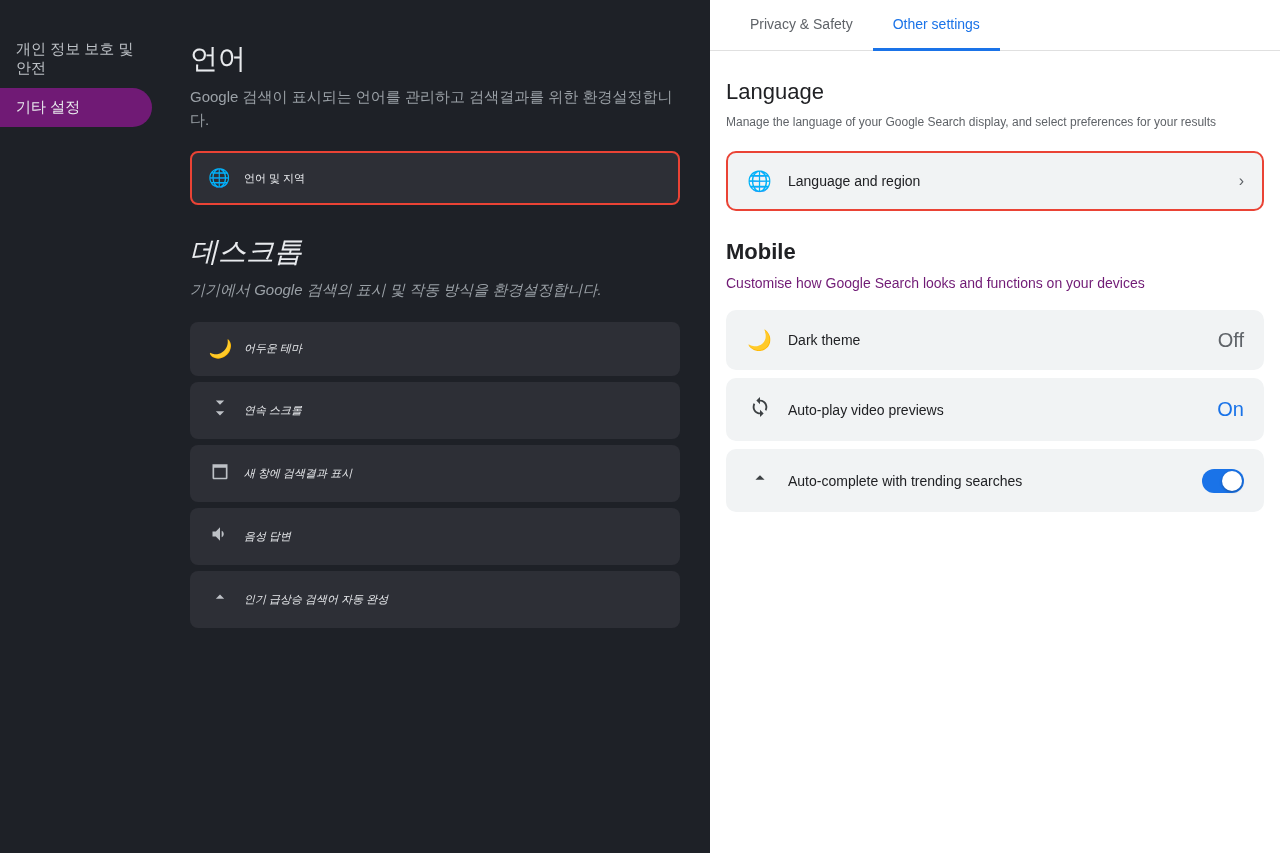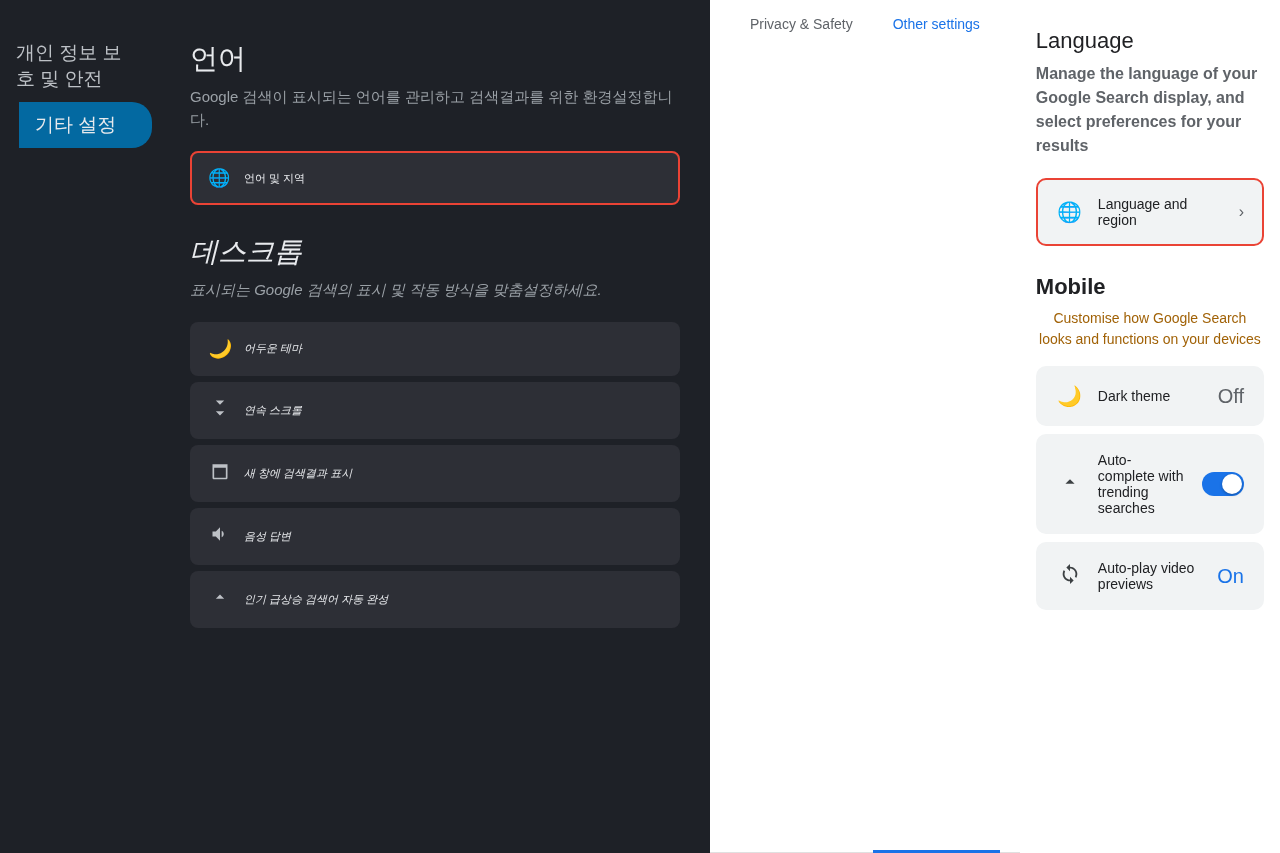--- a/index.html
+++ b/index.html
@@ -28,31 +28,30 @@
       flex-shrink: 0;
     }
 
     .left-content-wrapper {
       display: flex;
       flex: 1;
     }
 
     .sidebar-item {
       padding: 10px 16px;
-      font-size: 19px;
+      font-size: 15px;
       color: #bdc1c6;
       cursor: pointer;
       border-radius: 0 20px 20px 0;
       margin-right: 8px;
     }
 
     .sidebar-item.active {
-      background: #0369a1;
+      background: #701a75;
       color: #e8eaed;
-      margin-left: 19px;
     }
 
     .main-left {
       flex: 1;
       padding: 20px 30px;
       overflow-y: auto;
     }
 
     .section-title {
       font-size: 28px;
@@ -96,21 +95,21 @@
 
     .menu-item span {
       font-size: 11px;
     }
 
     
     .right-panel {
       flex: 1;
       background: #ffffff;
       display: flex;
-      flex-direction: row;
+      flex-direction: column;
     }
 
     .right-tabs {
       display: flex;
       border-bottom: 1px solid #e0e0e0;
       padding: 0 20px;
     }
 
     .tab {
       padding: 16px 20px;
@@ -134,25 +133,24 @@
     }
 
     .right-section-title {
       font-size: 22px;
       font-weight: 400;
       color: #202124;
       margin-bottom: 8px;
     }
 
     .right-section-desc {
-      font-size: 16px;
+      font-size: 12px;
       color: #5f6368;
       margin-bottom: 20px;
       line-height: 1.5;
-      font-weight: bold;
     }
 
     .right-menu-item {
       display: flex;
       align-items: center;
       padding: 16px 18px;
       background: #f1f3f4;
       border-radius: 10px;
       margin-bottom: 8px;
       cursor: pointer;
@@ -219,24 +217,23 @@
     .mobile-section-title {
       font-size: 22px;
       font-weight: 700;
       color: #202124;
       margin-bottom: 8px;
       margin-top: 28px;
     }
 
     .mobile-section-desc {
       font-size: 14px;
-      color: #a16207;
+      color: #701a75;
       margin-bottom: 16px;
       line-height: 1.5;
-      text-align: center;
     }
   </style>
 </head>
 <body>
 
 <div class="left-panel">
   <div class="left-content-wrapper">
     <div class="sidebar-nav">
       <div class="sidebar-item">개인 정보 보호 및 안전</div>
       <div class="sidebar-item active">기타 설정</div>
@@ -249,21 +246,21 @@
         <div class="section-desc">Google 검색이 표시되는 언어를 관리하고 검색결과를 위한 환경설정합니다.</div>
 
         <div class="menu-item highlighted">
           <span class="item-icon">🌐</span>
           <span>언어 및 지역</span>
         </div>
       </div>
 
       <div style="margin-top: 28px; font-style: italic;">
         <div class="section-title">데스크톱</div>
-        <div class="section-desc">표시되는 Google 검색의 표시 및 작동 방식을 맞춤설정하세요.</div>
+        <div class="section-desc">기기에서 Google 검색의 표시 및 작동 방식을 환경설정합니다.</div>
 
         <div class="menu-item">
           <span class="item-icon">🌙</span>
           <span>어두운 테마</span>
         </div>
         <div class="menu-item">
           <span class="item-icon">
             <svg width="20" height="20" viewBox="0 0 24 24" fill="#bdc1c6">
               <path d="M7 16l5 5 5-5H7zm5-8L7 3h10l-5 5z"></path>
             </svg>
@@ -319,37 +316,37 @@
     </div>
 
     <div>
       <div class="mobile-section-title">Mobile</div>
       <div class="mobile-section-desc">Customise how Google Search looks and functions on your devices</div>
 
       <div class="right-menu-item">
         <span class="item-icon">🌙</span>
         <span class="item-label">Dark theme</span>
         <span class="item-status off">Off</span>
+      </div>
+
+      <div class="right-menu-item">
+        <span class="item-icon">
+          <svg width="22" height="22" viewBox="0 0 24 24" fill="#3c4043">
+            <path d="M12 4V1L8 5l4 4V6c3.31 0 6 2.69 6 6 0 1.01-.25 1.97-.7 2.8l1.46 1.46C19.54 15.03 20 13.57 20 12c0-4.42-3.58-8-8-8zm0 14c-3.31 0-6-2.69-6-6 0-1.01.25-1.97.7-2.8L5.24 7.74C4.46 8.97 4 10.43 4 12c0 4.42 3.58 8 8 8v3l4-4-4-4v3z"></path>
+          </svg>
+        </span>
+        <span class="item-label">Auto-play video previews</span>
+        <span class="item-status on">On</span>
       </div>
 
       <div class="right-menu-item">
         <span class="item-icon">
           <svg width="22" height="22" viewBox="0 0 24 24" fill="#3c4043">
             <path d="M7 14l5-5 5 5H7z"></path>
           </svg>
         </span>
         <span class="item-label">Auto-complete with trending searches</span>
         <div class="toggle-switch"></div>
       </div>
-
-      <div class="right-menu-item">
-        <span class="item-icon">
-          <svg width="22" height="22" viewBox="0 0 24 24" fill="#3c4043">
-            <path d="M12 4V1L8 5l4 4V6c3.31 0 6 2.69 6 6 0 1.01-.25 1.97-.7 2.8l1.46 1.46C19.54 15.03 20 13.57 20 12c0-4.42-3.58-8-8-8zm0 14c-3.31 0-6-2.69-6-6 0-1.01.25-1.97.7-2.8L5.24 7.74C4.46 8.97 4 10.43 4 12c0 4.42 3.58 8 8 8v3l4-4-4-4v3z"></path>
-          </svg>
-        </span>
-        <span class="item-label">Auto-play video previews</span>
-        <span class="item-status on">On</span>
-      </div>
     </div>
 
   </div>
 </div>
 
 </body></html>

